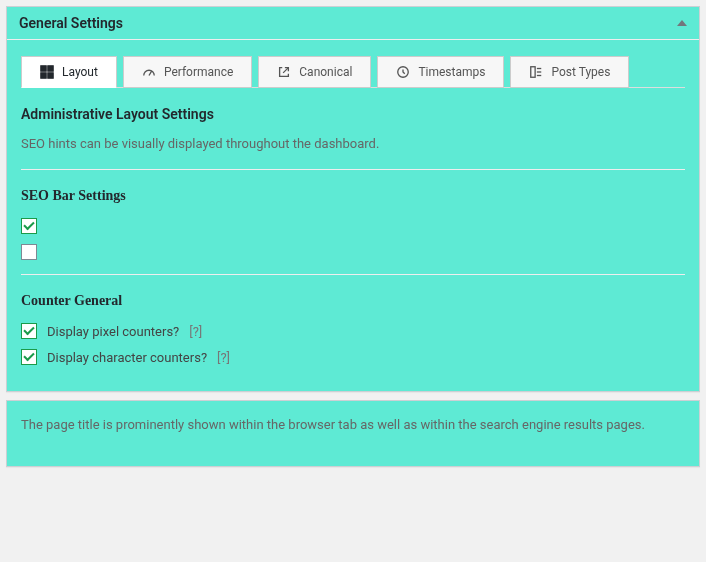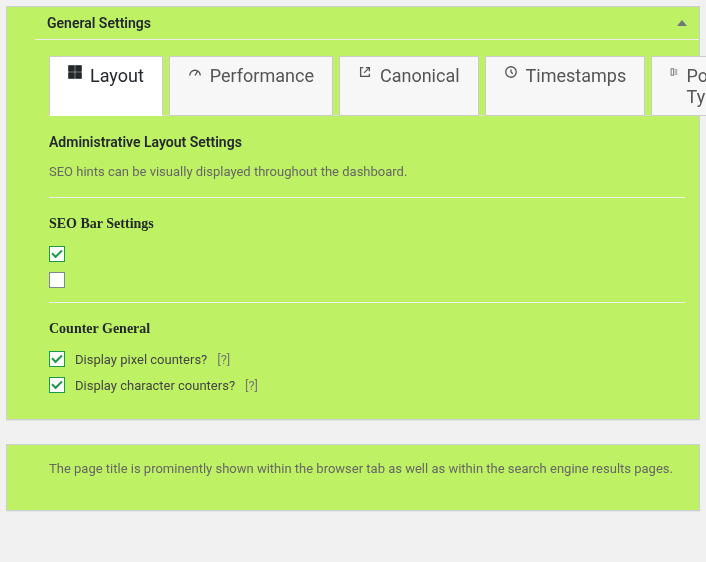--- a/index.html
+++ b/index.html
@@ -4,25 +4,24 @@
 <style>
 * { box-sizing: border-box; margin: 0; padding: 0; }
 body {
   font-family: -apple-system, BlinkMacSystemFont, "Segoe UI", Roboto, sans-serif;
   font-size: 13px;
   color: #444;
   background: #f1f1f1;
   padding: 6px;
 }
 .panel {
-  background: #bef264;
+  background: #5eead4;
   border: 1px solid #ccd0d4;
   box-shadow: 0 1px 1px rgba(0,0,0,.04);
-  margin-bottom: 24px;
-  padding-left: 28px;
+  margin-bottom: 8px;
 }
 .panel-header {
   display: flex;
   align-items: center;
   justify-content: space-between;
   padding: 8px 12px;
   border-bottom: 1px solid #eee;
   cursor: pointer;
 }
 .panel-header h2 {
@@ -40,26 +39,27 @@
   padding: 16px 14px;
 }
 .tabs {
   display: flex;
   gap: 0;
   margin-bottom: 18px;
   border-bottom: 1px solid #ddd;
 }
 .tab {
   display: flex;
+  align-items: center;
   gap: 8px;
   padding: 8px 18px;
   border: 1px solid #ccc;
   background: #f7f7f7;
   cursor: pointer;
-  font-size: 18px;
+  font-size: 12px;
   color: #555;
   margin-right: 6px;
   margin-bottom: -1px;
 }
 .tab.active {
   background: #fff;
   border-bottom: 1px solid #fff;
   color: #23282d;
 }
 .tab svg { width: 14px; height: 14px; fill: none; stroke: currentColor; stroke-width: 1.5; }

